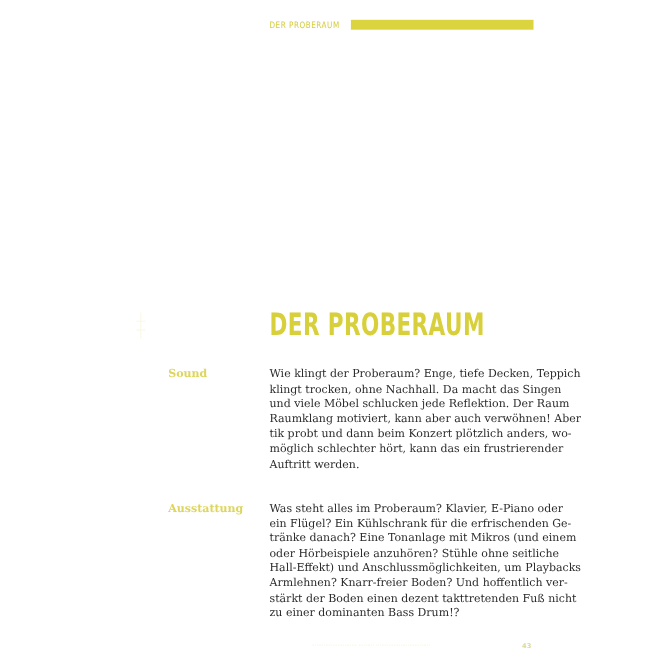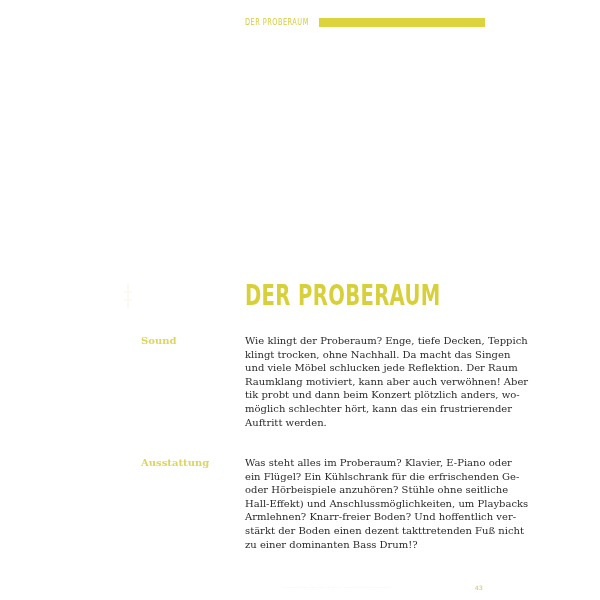--- a/index.html
+++ b/index.html
@@ -64,21 +64,21 @@
       height: 28px;
       opacity: 0.25;
     }
     .section {
       position: absolute;
       left: 120px;
       width: 344px;
     }
     .section-label {
       position: absolute;
-      left: 0;
+      left: 12px;
       top: 0;
       font-family: "DejaVu Serif", serif;
       font-size: 10px;
       font-weight: bold;
       color: #ddd55c;
       line-height: 13.6px;
     }
     .section-body {
       position: absolute;
       left: 104px;
@@ -154,20 +154,21 @@
       <span class="line">möglich schlechter hört, kann das ein frustrierender</span>
       <span class="line last">Auftritt werden.</span>
     </div>
   </div>
 
   <div class="section" style="top:456px;">
     <div class="section-label">Ausstattung</div>
     <div class="section-body">
       <span class="line">Was steht alles im Proberaum? Klavier, E-Piano oder</span>
       <span class="line">ein Flügel? Ein Kühlschrank für die erfrischenden Ge-</span>
+      <span class="line">tränke danach? Eine Tonanlage mit Mikros (und einem</span>
       <span class="line">oder Hörbeispiele anzuhören? Stühle ohne seitliche</span>
       <span class="line">Hall-Effekt) und Anschlussmöglichkeiten, um Playbacks</span>
       <span class="line">Armlehnen? Knarr-freier Boden? Und hoffentlich ver-</span>
       <span class="line">stärkt der Boden einen dezent takttretenden Fuß nicht</span>
       <span class="line last">zu einer dominanten Bass Drum!?</span>
     </div>
   </div>
 
   <div class="footer">
     <span class="footer-text">··························  ·········  ·······························</span>

